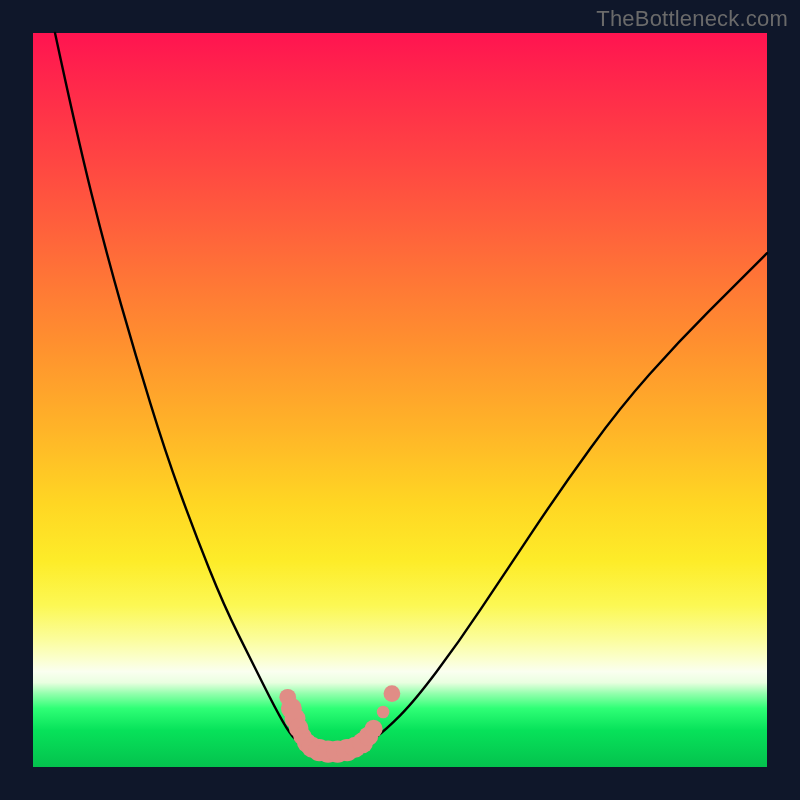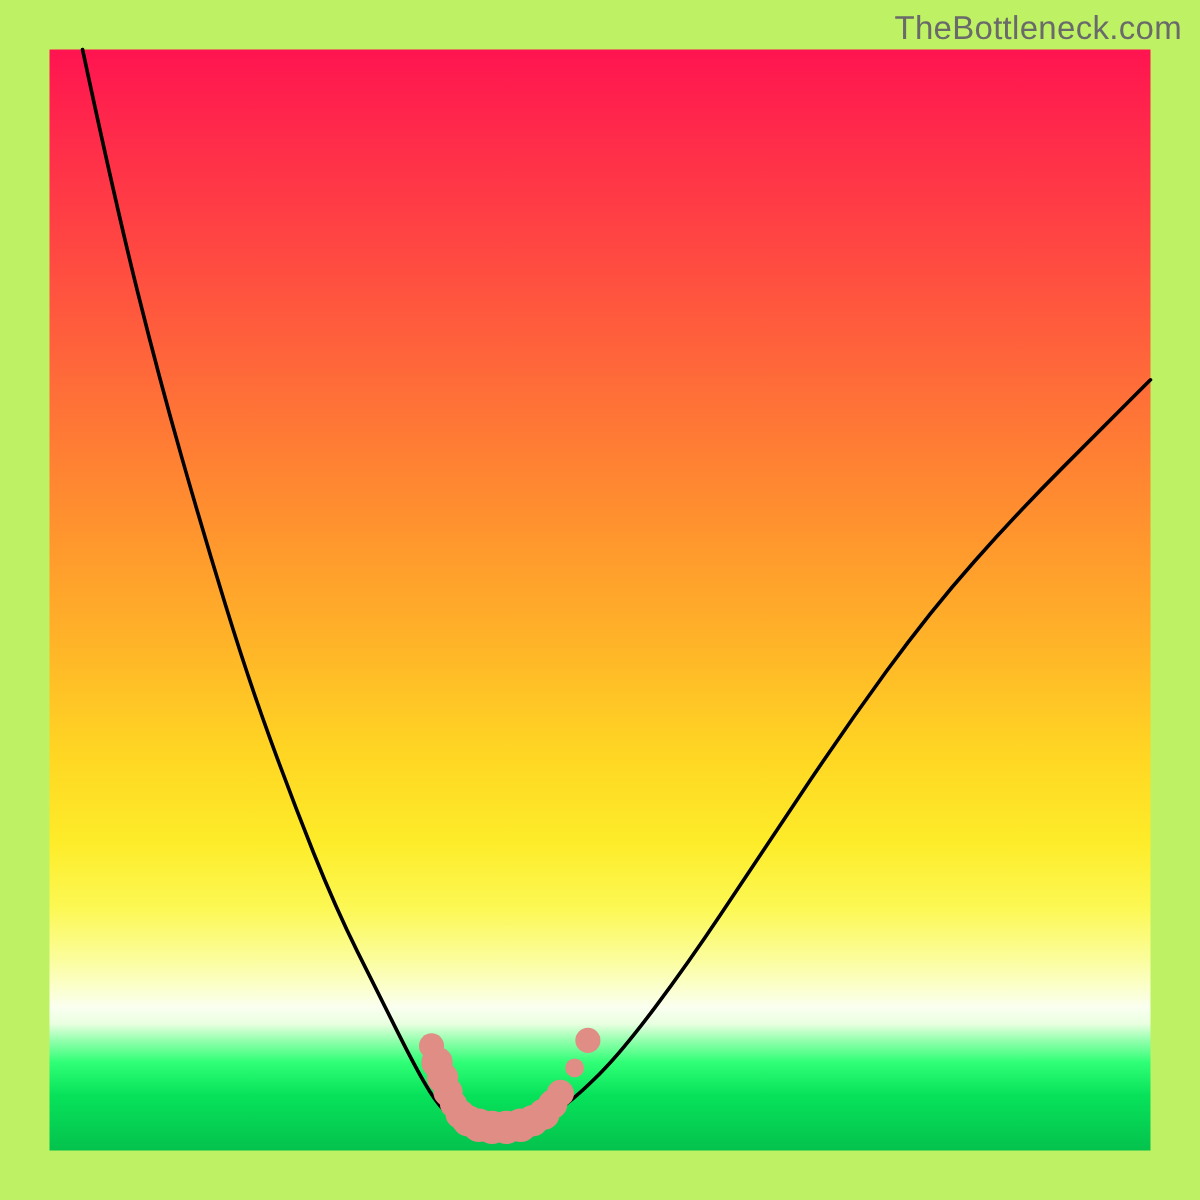--- a/index.html
+++ b/index.html
@@ -10,21 +10,21 @@
     background: #000;
     overflow: hidden;
     font-family: Arial, Helvetica, sans-serif;
   }
   .frame {
     position: absolute;
     top: 0;
     left: 0;
     width: 800px;
     height: 800px;
-    background: #bef264;
+    background: #0f172a;
   }
   .plot {
     position: absolute;
     top: 33px;
     left: 33px;
     width: 734px;
     height: 734px;
     
     background: linear-gradient(
       to bottom,

